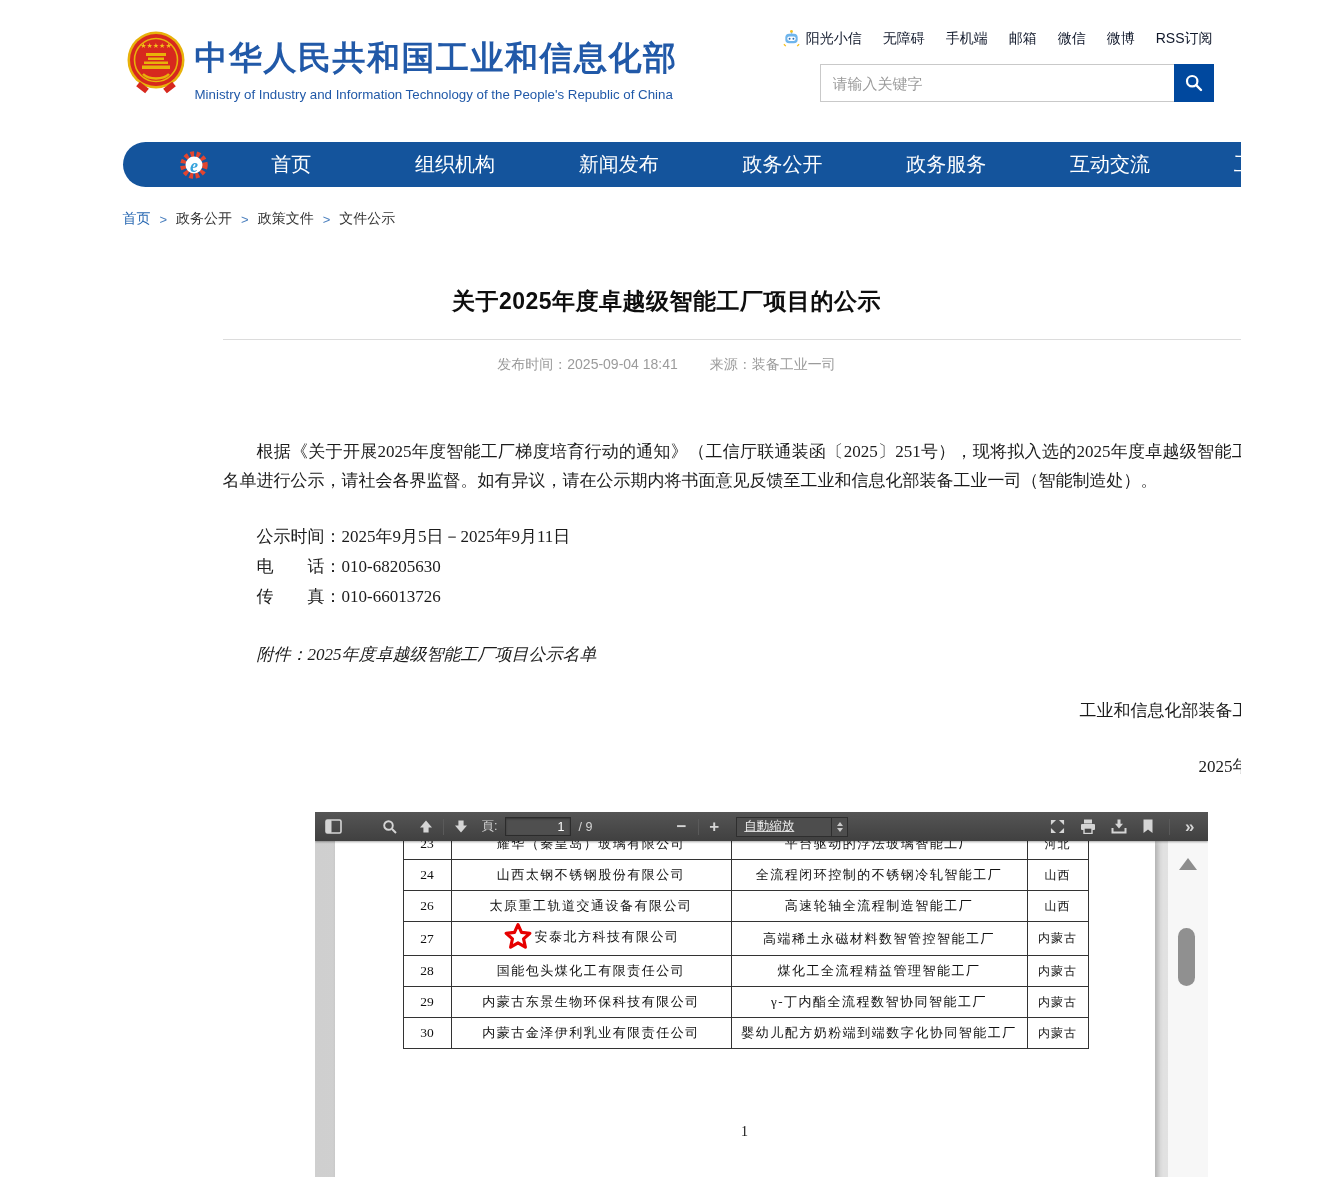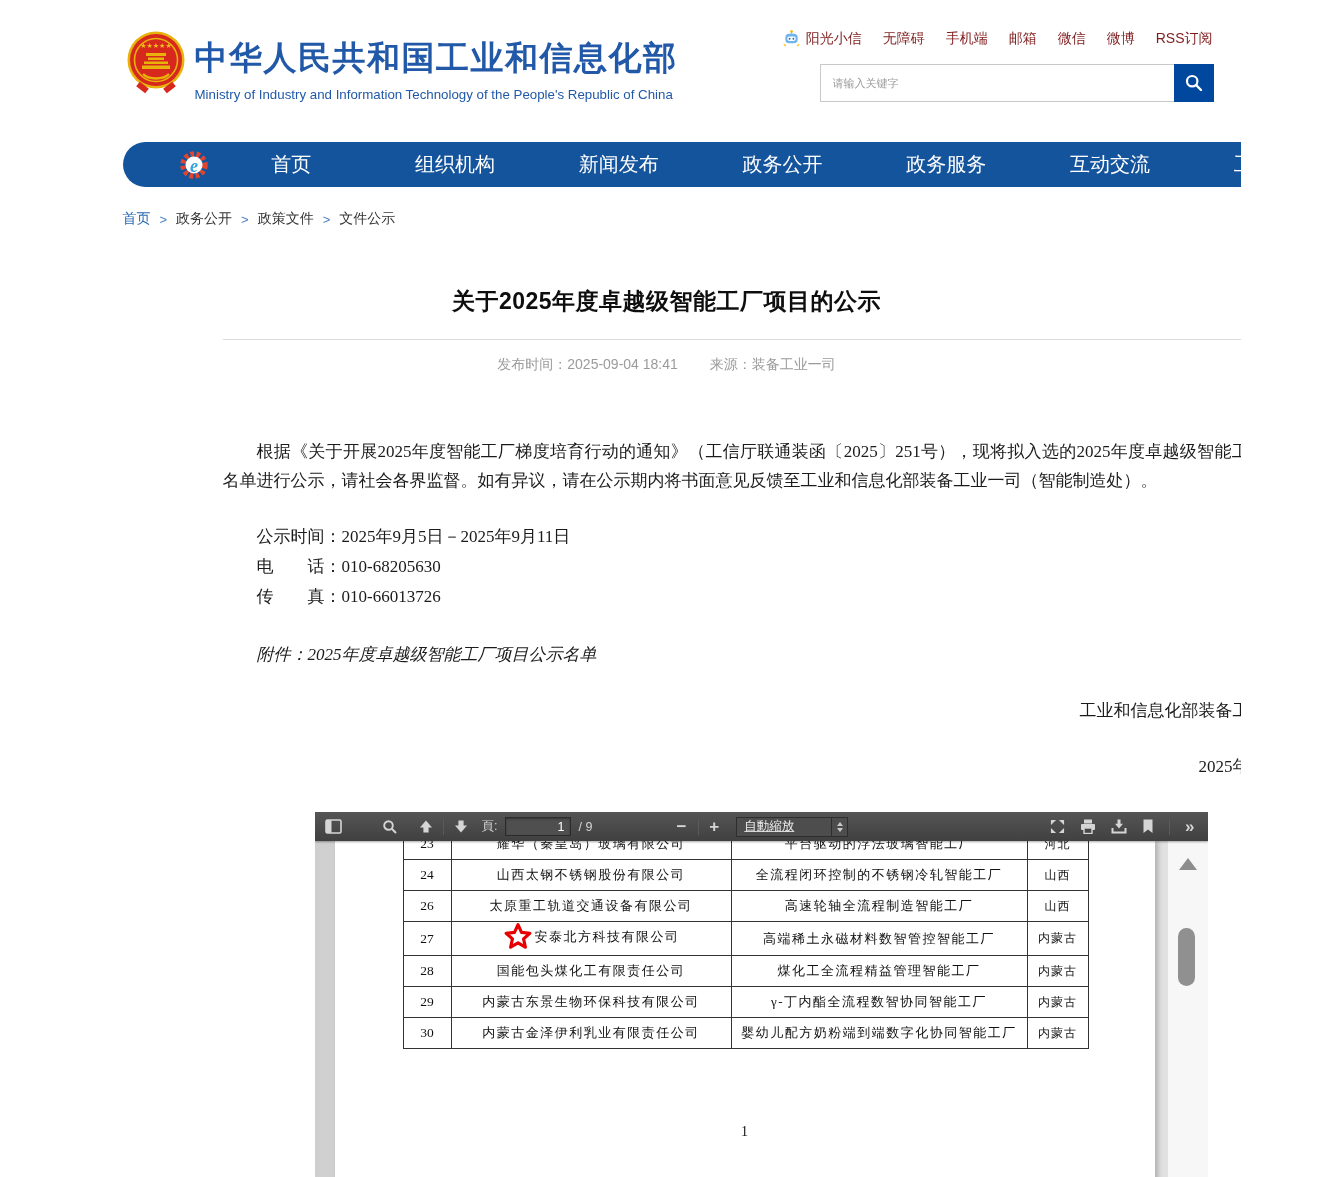--- a/index.html
+++ b/index.html
@@ -7,24 +7,24 @@
   body { font-family:"Liberation Sans","DejaVu Sans",sans-serif; }
   .screen { position:relative; width:1148px; height:1177px; overflow:hidden; background:#fff; margin:0 auto; }
 
   
   .emblem { position:absolute; left:33px; top:30px; width:60px; height:68px; }
   .site-title-block { position:absolute; left:102px; top:36px; }
   .site-title { font-size:33px; font-weight:bold; color:#2159A8; letter-spacing:1.5px; }
   .site-subtitle { margin-top:6px; font-size:13.3px; color:#2159A8; }
 
   .quick-links { position:absolute; top:29px; right:28px; display:flex; align-items:center; gap:21px; font-size:14px; color:#333; }
-  .quick-links a { color:#7f1d1d; text-decoration:none; cursor:pointer; display:flex; align-items:center; gap:5px; }
+  .quick-links a { color:#0f172a; text-decoration:none; cursor:pointer; display:flex; align-items:center; gap:5px; }
 
   .search-wrap { position:absolute; top:64px; right:27px; width:394px; height:38px; display:flex; }
-  .search-input { flex:1; border:1px solid #c9c9c9; border-right:none; font-size:11px; padding:16px 12px; color:#333; outline:none; font-family:inherit; }
+  .search-input { flex:1; border:1px solid #c9c9c9; border-right:none; font-size:15px; padding:16px 12px; color:#333; outline:none; font-family:inherit; }
   .search-input::placeholder { color:#9b9b9b; }
   .search-btn { width:40px; height:38px; background:#00489E; border:none; display:flex; align-items:center; justify-content:center; cursor:pointer; }
 
   
   .navbar { position:absolute; top:142px; left:30px; width:1273px; height:45px; background:#14549C; border-radius:23px; display:flex; align-items:center; }
   .nav-logo { margin-left:55px; width:32px; height:32px; flex:0 0 auto; }
   .nav-items { flex:1; display:flex; margin-right:40px; }
   .nav-item { flex:1; text-align:center; color:#fff; font-size:20px; cursor:pointer; white-space:nowrap; }
 
   

